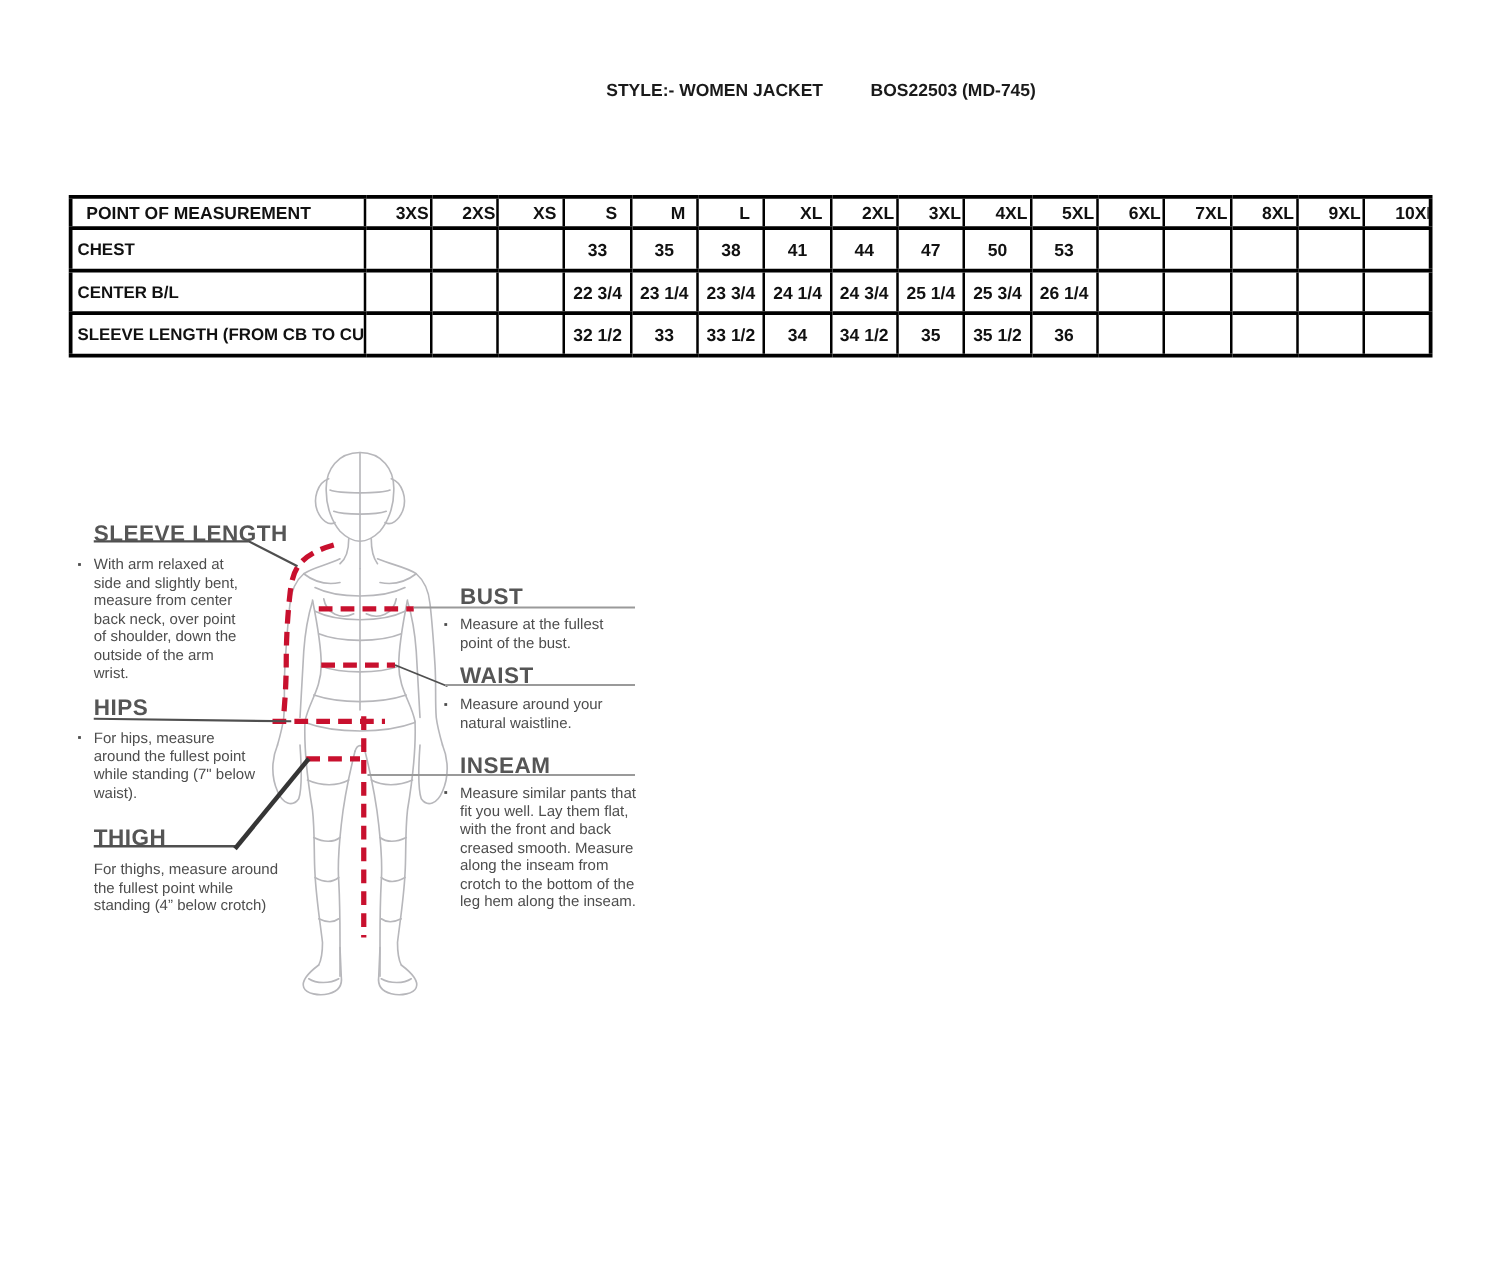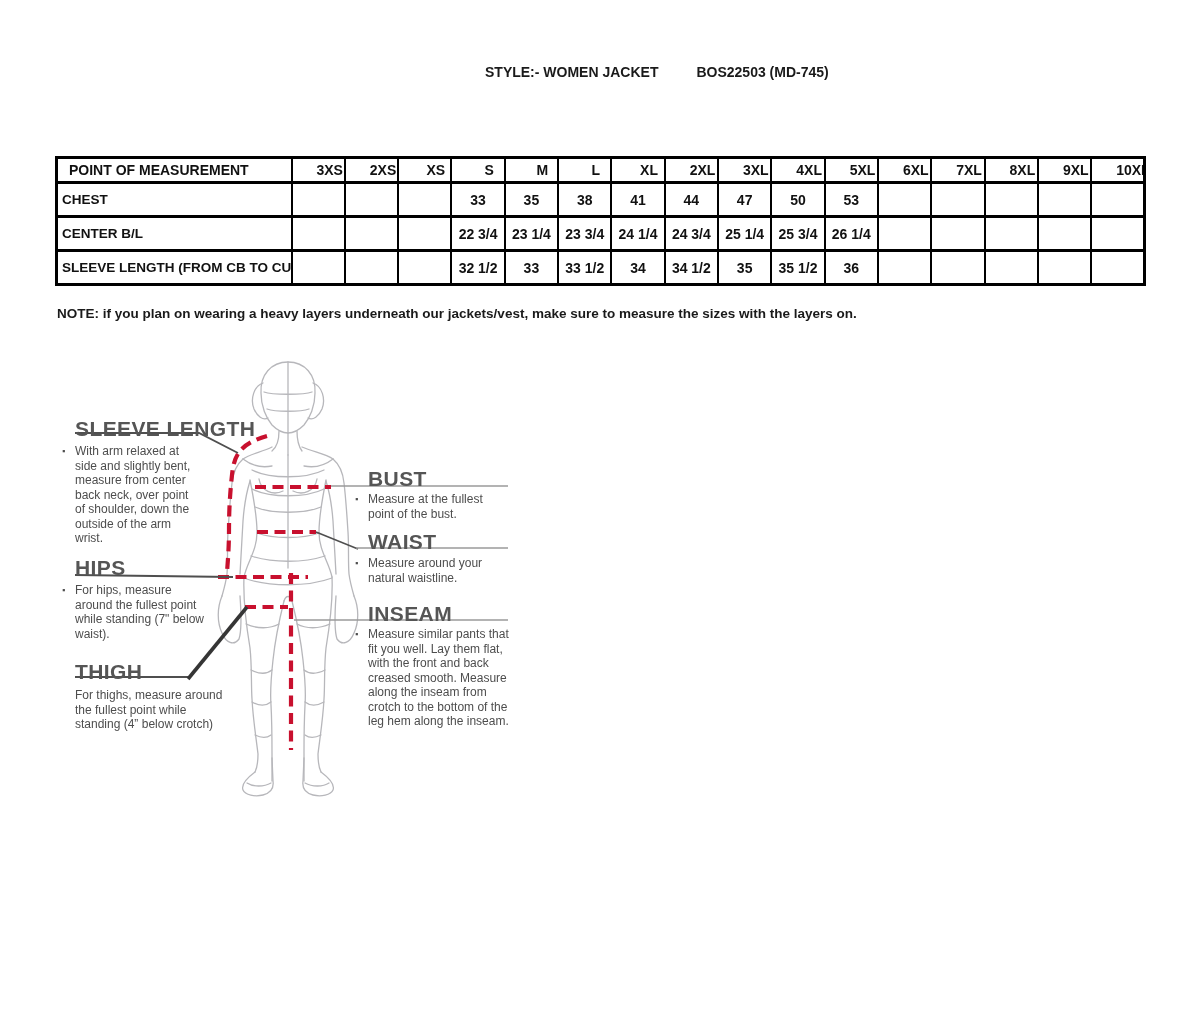--- a/index.html
+++ b/index.html
@@ -20,21 +20,21 @@
   table.size-table tbody tr{height:34px;margin-left:44px;}
   table.size-table th{font-weight:bold;text-align:center;padding-left:24px;}
   table.size-table th.pom{text-align:left;padding-left:11px;}
   table.size-table td.rowlabel{font-weight:bold;text-align:left;padding-left:4px;font-size:13.5px;}
   table.size-table td.val{text-align:center;font-weight:bold;}
 
   
   .note-line{position:absolute;left:57px;top:306px;font-size:13.5px;font-weight:bold;color:#1a1a1a;white-space:nowrap;}
 
   
-  .guide-heading{position:absolute;font-size:21px;font-weight:bold;letter-spacing:0.4px;color:#555;white-space:nowrap;}
+  .guide-heading{position:absolute;font-size:18px;font-weight:bold;letter-spacing:0.4px;color:#555;white-space:nowrap;}
   .guide-desc{position:absolute;font-size:12px;line-height:14.5px;color:#4d4d4d;}
   .bullet{position:absolute;left:-13px;top:0px;font-size:9px;color:#4d4d4d;}
   svg.fig{position:absolute;left:0;top:0;pointer-events:none;}
 </style>
 </head>
 <body>
 
 <div id="page">
 
   <div class="doc-title">
@@ -138,21 +138,20 @@
             <td class="val"></td>
             <td class="val"></td>
             <td class="val"></td>
             <td class="val"></td>
             <td class="val"></td>
           </tr>
         </tbody>
     </table>
   </div>
 
-  <div class="note-line">NOTE: if you plan on wearing a heavy layers underneath our jackets/vest, make sure to measure the sizes with the layers on.</div>
 
   <svg class="fig" width="1200" height="1026" viewBox="0 0 1200 1026">
 
     <g stroke="#b7b7bb" stroke-width="1.3" fill="none" stroke-linecap="round">
       <path d="M288,362 C271,362 260,375 261,393 C261,406 266,418 272,425 C277,430 283,433 288,433 C293,433 299,430 304,425 C310,418 315,406 315,393 C316,375 305,362 288,362 Z"></path>
       <path d="M263,383 C254,386 250,399 254,409 C257,416 263,421 268,418"></path>
       <path d="M313,383 C322,386 326,399 322,409 C319,416 313,421 308,418"></path>
       <path d="M288,362 L288,433"></path>
       <path d="M264,392 C272,395 304,395 312,392"></path>
       <path d="M267,409 C275,412 301,412 309,409"></path>

